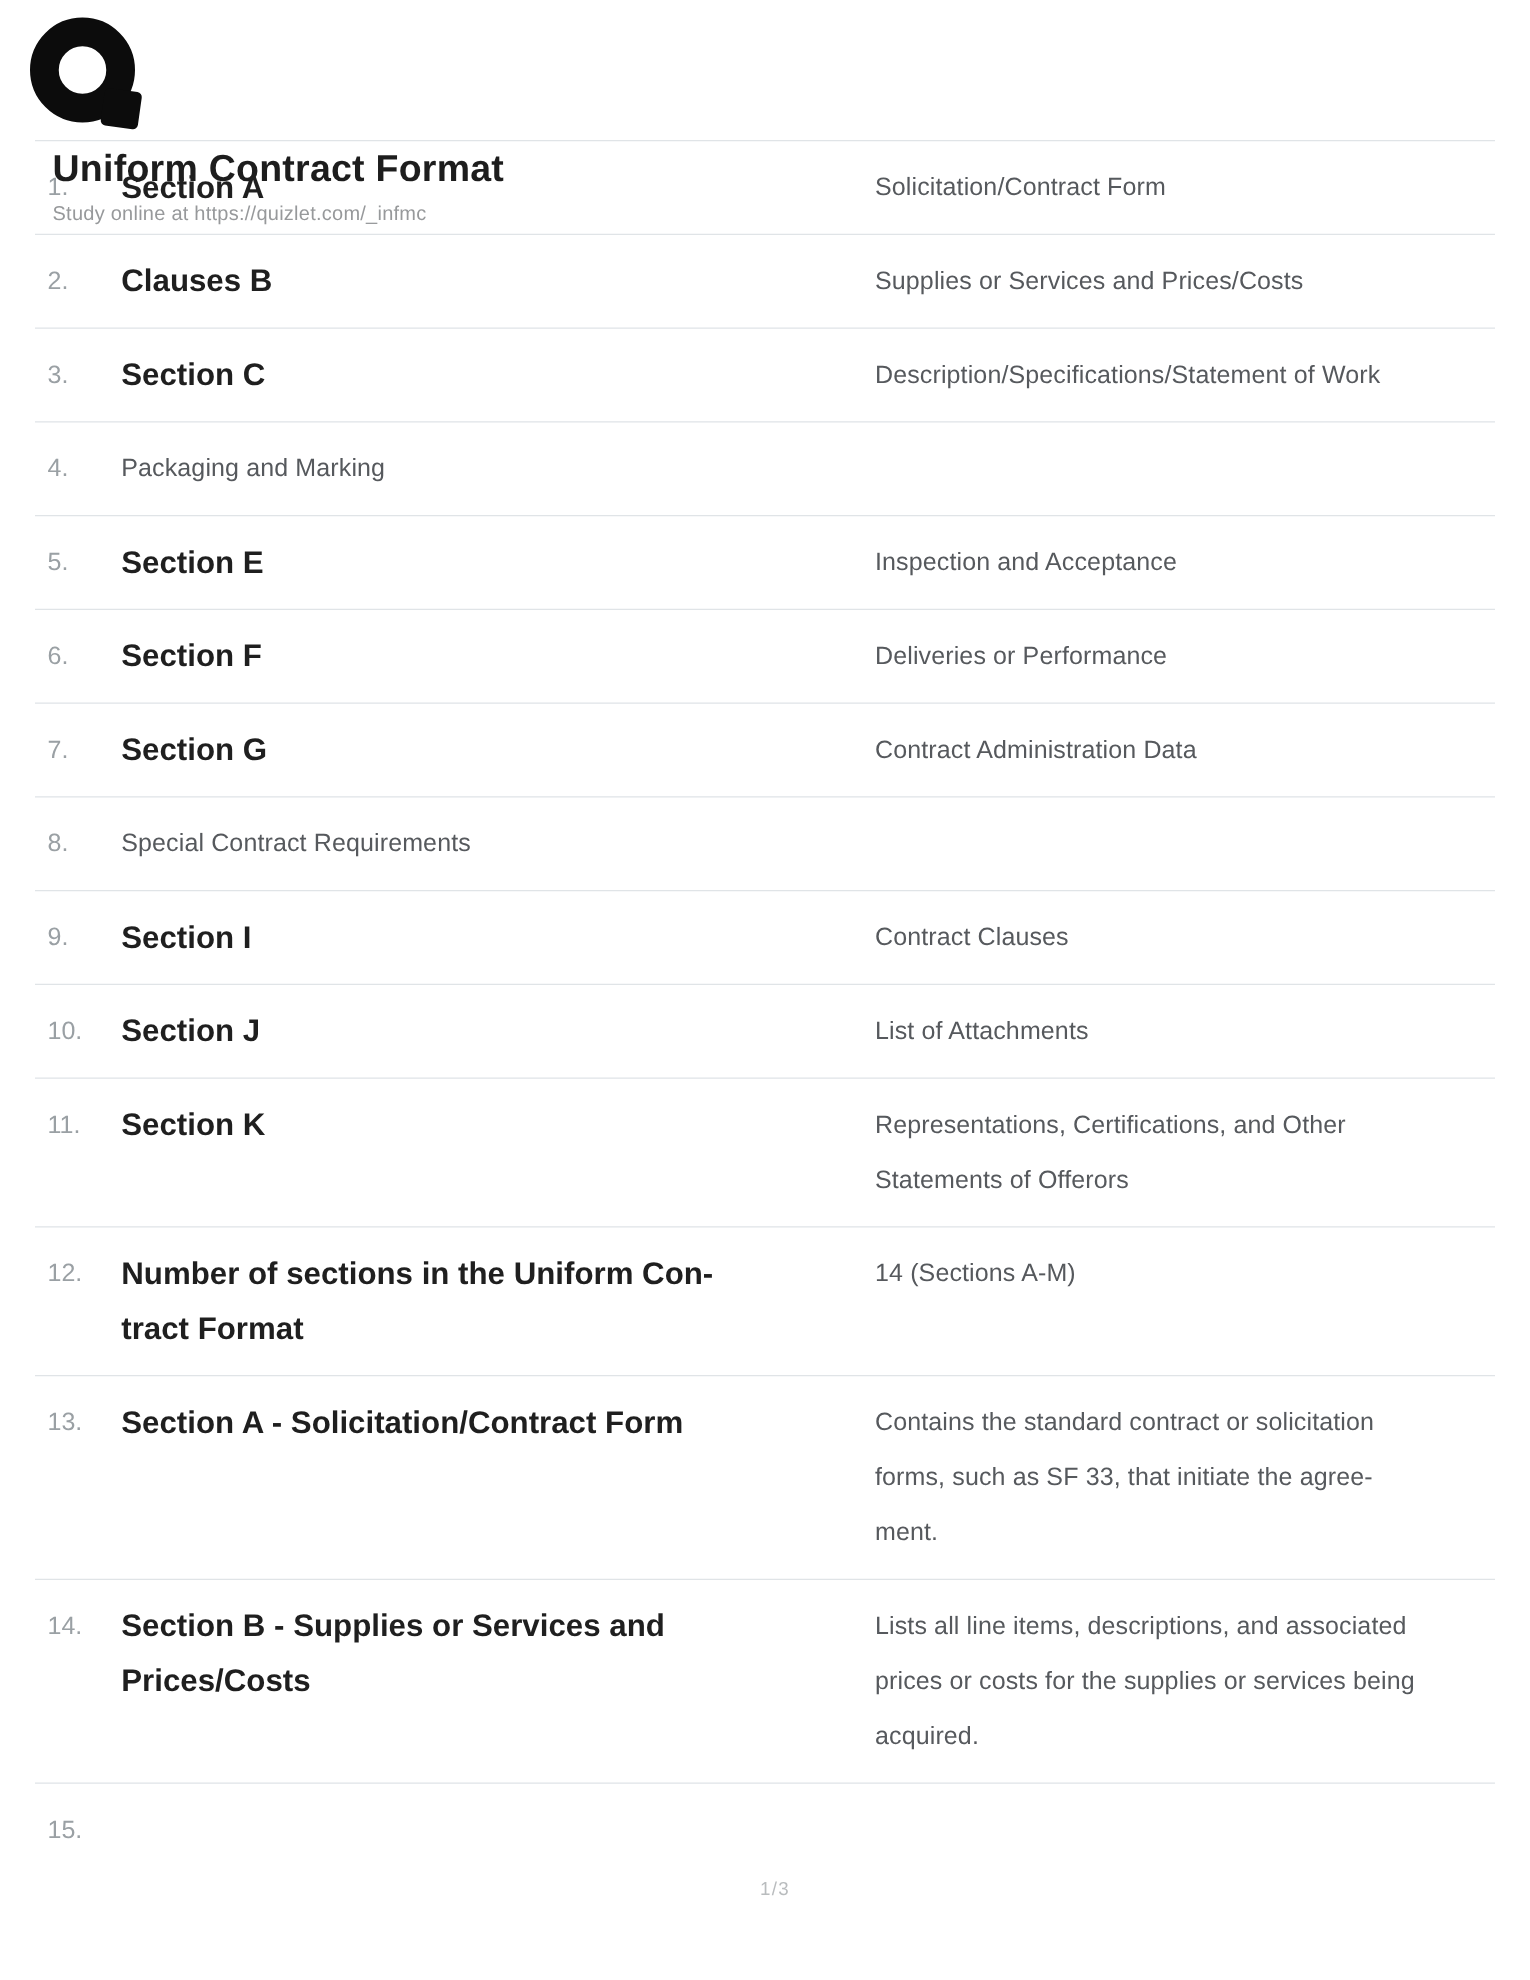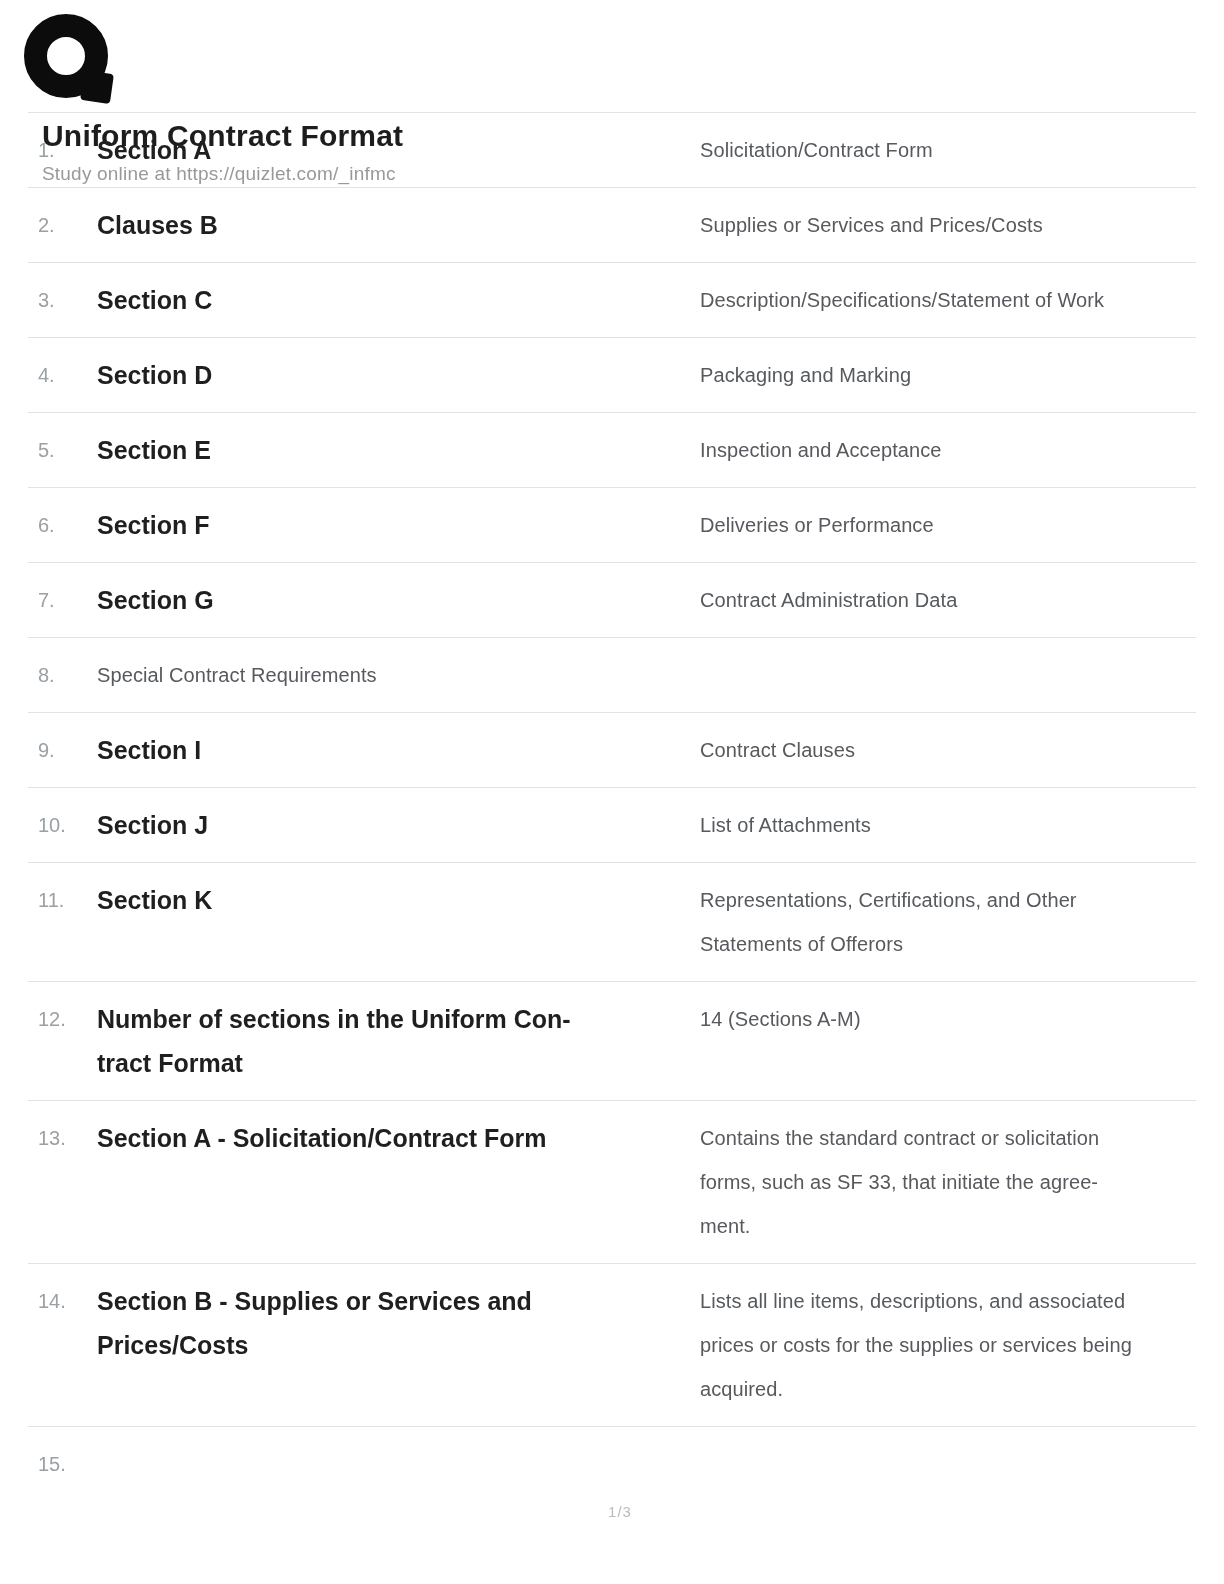--- a/index.html
+++ b/index.html
@@ -52,21 +52,21 @@
   }
   .title {
     font-size: 30px;
     font-weight: 600;
     color: #1d1d1d;
     letter-spacing: 0.2px;
     line-height: 36px;
   }
   .subtitle {
     margin-top: 9px;
-    font-size: 19px;
+    font-size: 16px;
     font-weight: 400;
     color: #97999b;
     letter-spacing: 0.2px;
   }
   
   .table {
     margin: 0 28px;
     border-top: 1px solid #e0e4e7;
   }
   .row {
@@ -144,21 +144,20 @@
     <div class="term">Clauses B</div>
     <div class="def">Supplies or Services and Prices/Costs</div>
   </div>
   <div class="row">
     <div class="num">3.</div>
     <div class="term">Section C</div>
     <div class="def">Description/Specifications/Statement of Work</div>
   </div>
   <div class="row">
     <div class="num">4.</div>
-    <div class="term">Section D</div>
     <div class="def">Packaging and Marking</div>
   </div>
   <div class="row">
     <div class="num">5.</div>
     <div class="term">Section E</div>
     <div class="def">Inspection and Acceptance</div>
   </div>
   <div class="row">
     <div class="num">6.</div>
     <div class="term">Section F</div>

